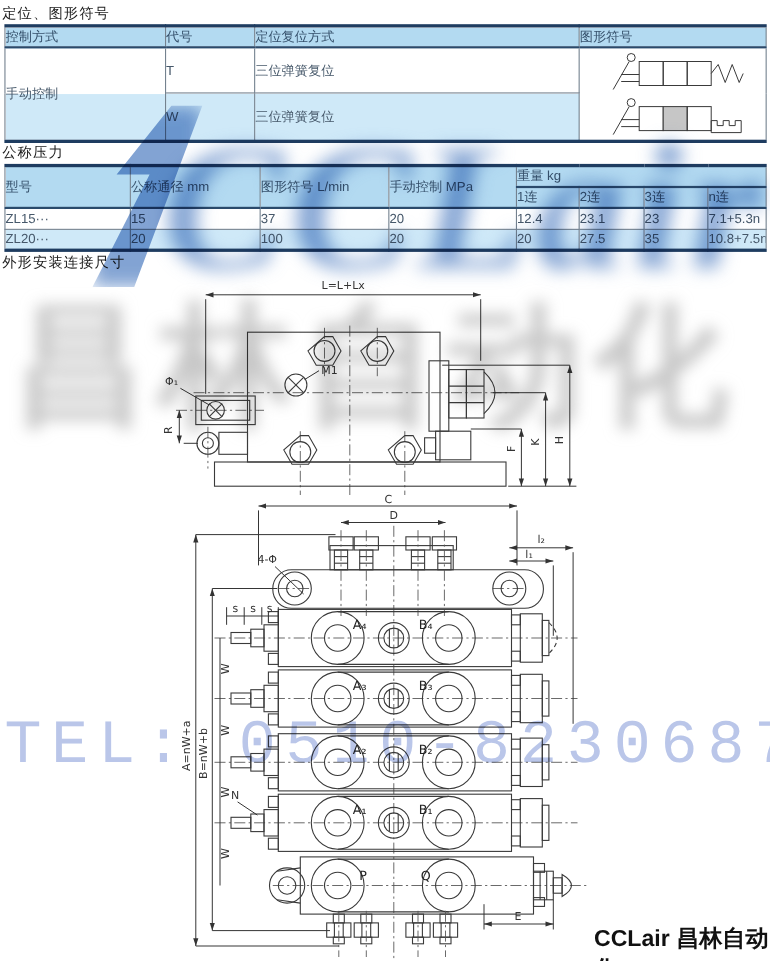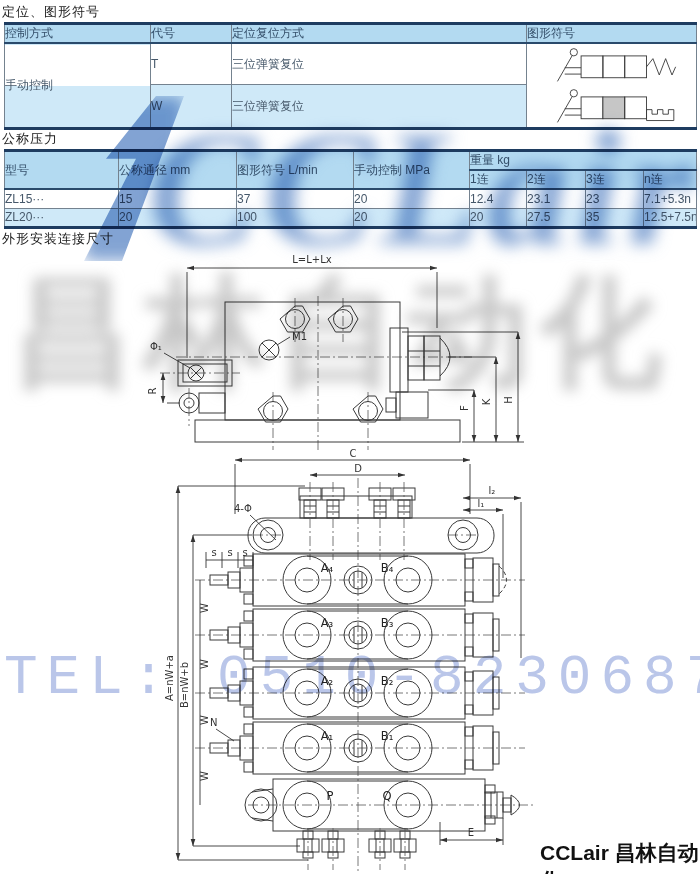--- a/index.html
+++ b/index.html
@@ -151,21 +151,21 @@
         <td>7.1+5.3n</td>
       </tr>
       <tr class="bluerow" style="height:19px">
         <td>ZL20···</td>
         <td>20</td>
         <td>100</td>
         <td>20</td>
         <td>20</td>
         <td>27.5</td>
         <td>35</td>
-        <td>12.5+7.5n</td>
+        <td>10.8+7.5n</td>
       </tr>
     </tbody>
   </table>
 
   <div class="sec-title t3-title">外形安装连接尺寸</div>
 
   <svg class="drawing svg-top" width="430" height="205" viewBox="0 0 430 205">
     <defs>
       <marker id="a1" viewBox="0 0 10 8" refX="9" refY="4" markerWidth="9" markerHeight="7" orient="auto-start-reverse">
         <path d="M0,1 L9,4 L0,7 z" fill="#333"></path>

